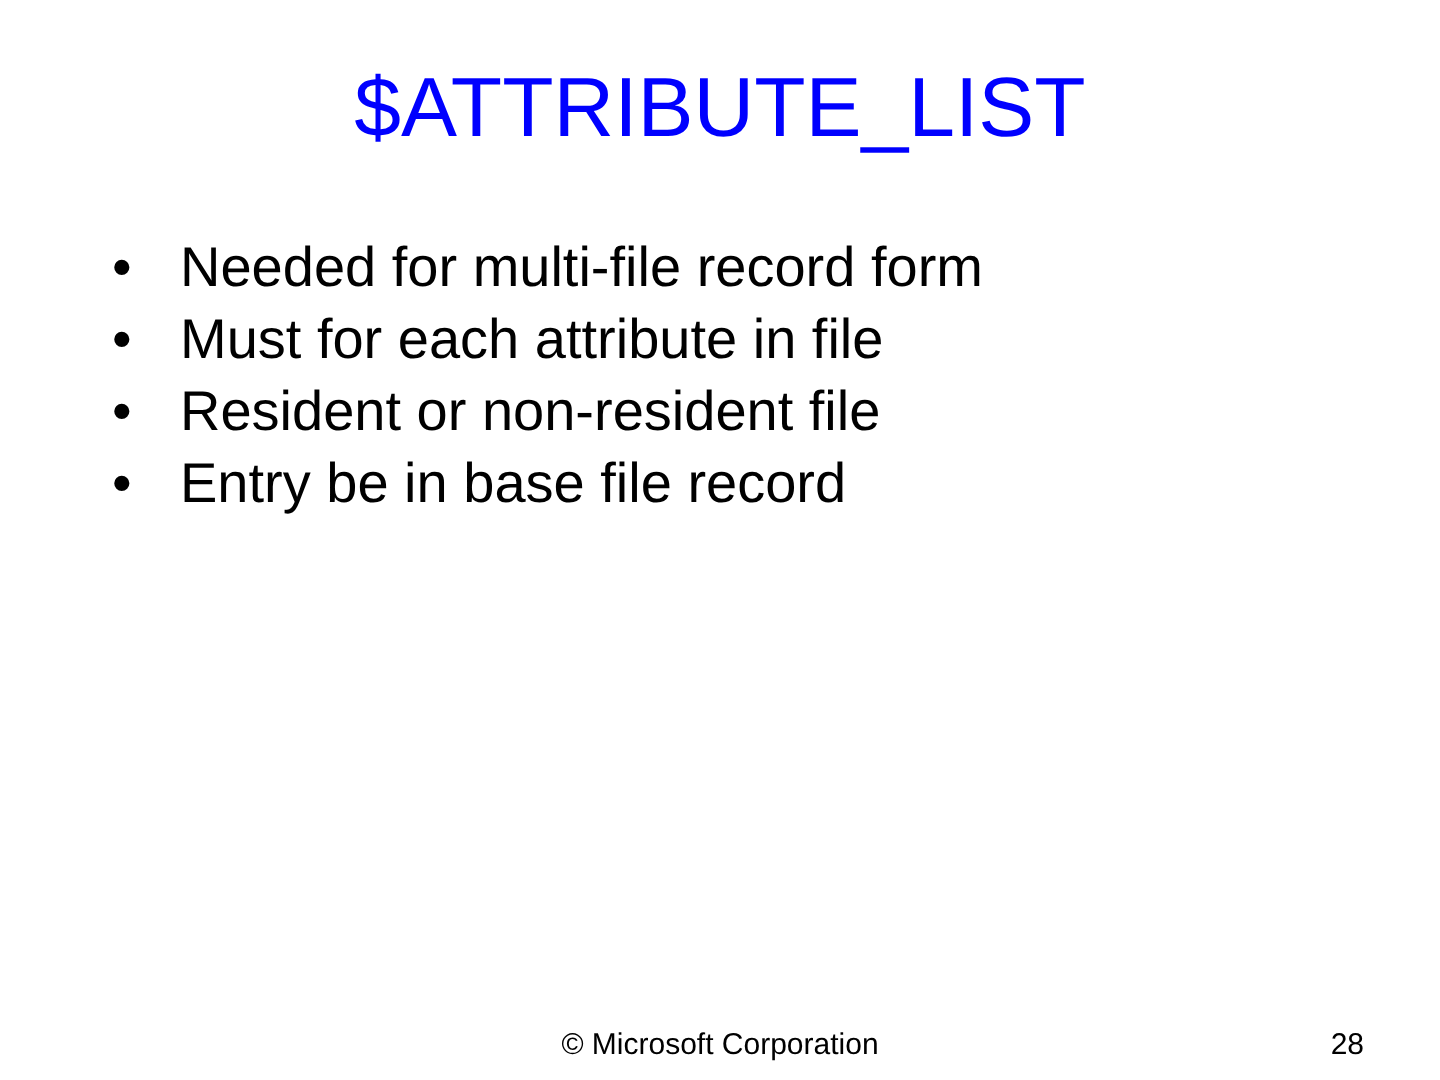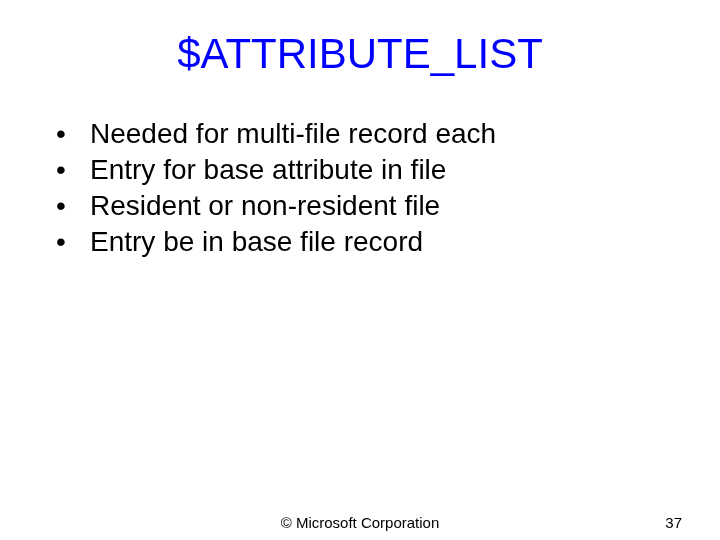--- a/index.html
+++ b/index.html
@@ -57,32 +57,32 @@
     }
   </style>
 </head>
 <body>
 
 <h1 class="slide-title">$ATTRIBUTE_LIST</h1>
 
 <div class="bullet-list">
   <div class="bullet-item">
     <span class="bullet-marker">•</span>
-    <span class="bullet-text">Needed for multi-file record each</span>
+    <span class="bullet-text">Needed for multi-file record form</span>
   </div>
   <div class="bullet-item">
     <span class="bullet-marker">•</span>
-    <span class="bullet-text">Entry for base attribute in file</span>
+    <span class="bullet-text">Must for each attribute in file</span>
   </div>
   <div class="bullet-item">
     <span class="bullet-marker">•</span>
     <span class="bullet-text">Resident or non-resident file</span>
   </div>
   <div class="bullet-item">
     <span class="bullet-marker">•</span>
     <span class="bullet-text">Entry be in base file record</span>
   </div>
 </div>
 
 <div class="footer">
   <span class="copyright">© Microsoft Corporation</span>
-  <span class="page-number">37</span>
+  <span class="page-number">28</span>
 </div>
 
 </body></html>

